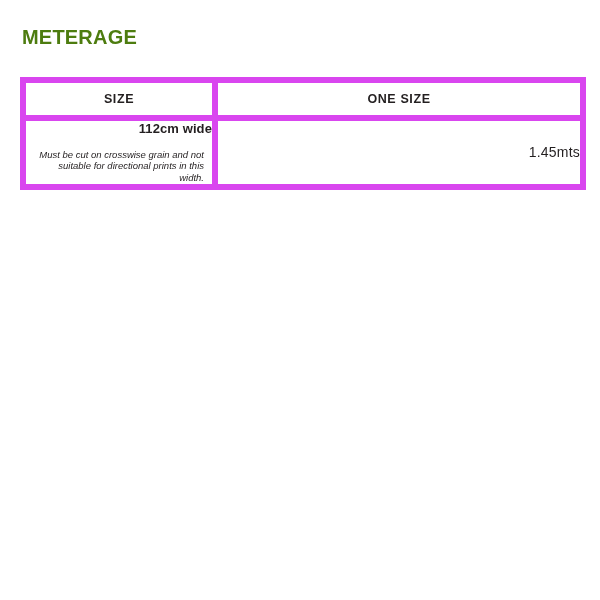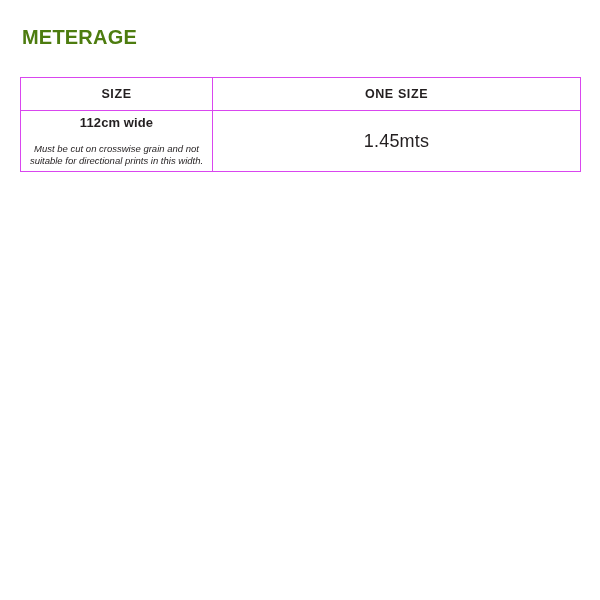--- a/index.html
+++ b/index.html
@@ -28,56 +28,56 @@
     margin: 0 0 28px 2px;
     color: #4d7c0f;
   }
   table.meterage {
     width: 560px;
     border-collapse: collapse;
     table-layout: fixed;
   }
   table.meterage th,
   table.meterage td {
-    border: 1px solid #d946ef;
+    border: 6px solid #d946ef;
     text-align: center;
     vertical-align: middle;
     padding: 0;
   }
   col.c-size { width: 192px; }
   col.c-one  { width: 368px; }
 
   th.head {
     height: 32px;
     font-size: 12.5px;
     font-weight: bold;
     letter-spacing: 0.6px;
   }
   td.cell {
     height: 56px;
     font-size: 13px;
   }
-  td.cell.tall { height: 60px; }
+  td.cell.tall { height: 60px; text-align: right; }
   .size-main {
     font-size: 13px;
     font-weight: bold;
     letter-spacing: 0.1px;
     line-height: 1.3;
   }
   .size-note {
     font-size: 9.5px;
     font-style: italic;
     font-weight: normal;
     line-height: 1.22;
     margin-top: 11px;
     padding: 0 8px;
     color: #231f20;
   }
   .value {
-    font-size: 18px;
+    font-size: 14px;
     font-weight: normal;
     letter-spacing: 0.2px;
   }
 </style>
 </head>
 <body>
 
 <div class="page">
 
   <h1 class="title">METERAGE</h1>

